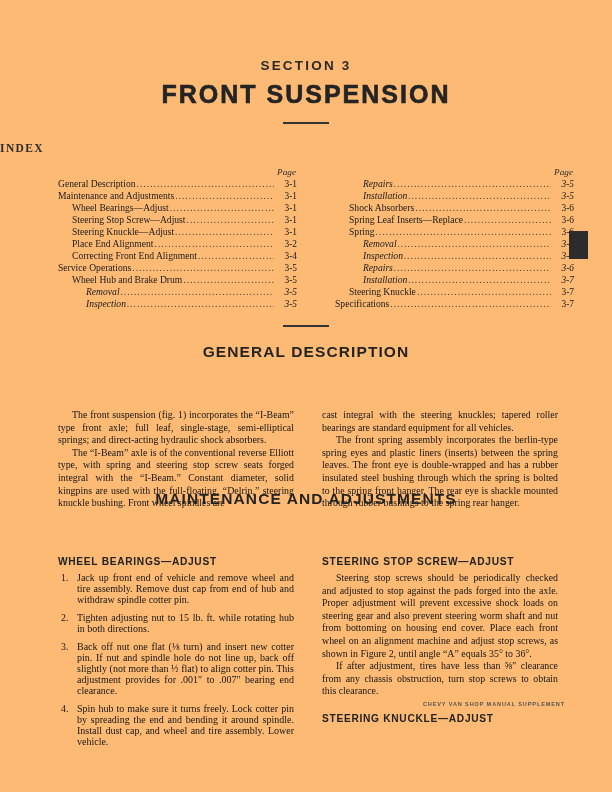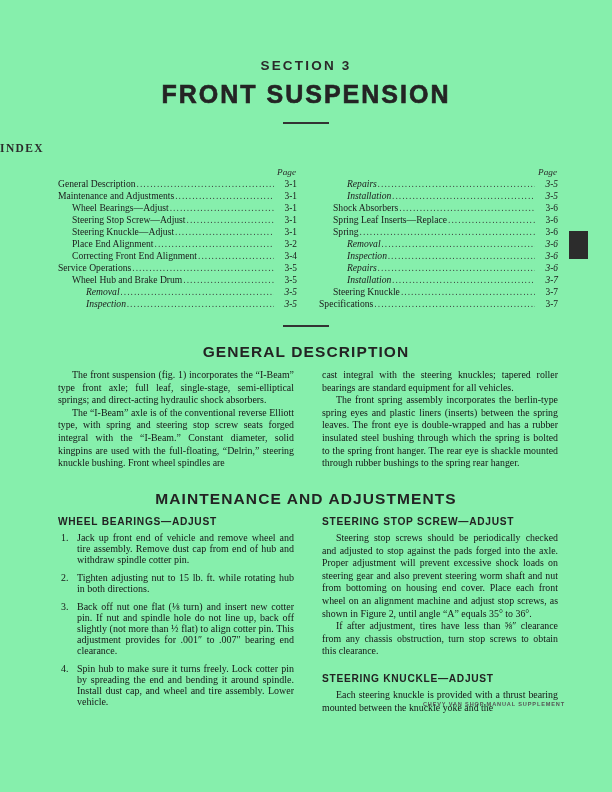--- a/index.html
+++ b/index.html
@@ -12,21 +12,21 @@
     height: 792px;
     position: relative;
     font-family: "Liberation Serif", "DejaVu Serif", serif;
     color: #141414;
     overflow: hidden;
   }
 
   .page {
     position: absolute;
     inset: 0;
-    background: #86efac;
+    background: #fdba74;
   }
 
   
   .section-num {
     position: absolute;
     top: 58px; left: 0; right: 0;
     text-align: center;
     font-family: "Liberation Sans", "DejaVu Sans", sans-serif;
     font-weight: bold;
     font-size: 13.5px;
@@ -67,21 +67,21 @@
     color: #2b2b2b;
   }
 
   
   .index {
     position: absolute;
     top: 167px;
     left: 58px;
     width: 500px;
     display: flex;
-    gap: 22px;
+    gap: 38px;
   }
   .index-col { width: 239px; }
   .page-label {
     text-align: right;
     font-style: italic;
     font-size: 9.2px;
     padding-right: 1px;
     margin-bottom: 1px;
     color: #2a2a2a;
   }
@@ -128,20 +128,21 @@
   .head-gd { top: 343px; }
   .head-ma { top: 490px; }
 
   
   .cols {
     position: absolute;
     left: 58px;
     width: 500px;
     display: flex;
     gap: 28px;
+    margin-top: 40px;
   }
   .col { width: 239px; }
   .body-gd { top: 369px; }
   .body-ma { top: 516px; }
 
   p.bt {
     margin: 0;
     font-size: 9.9px;
     line-height: 12.6px;
     text-align: justify;
@@ -366,20 +367,19 @@
           <li>Tighten adjusting nut to 15 lb. ft. while rotating hub in both directions.</li>
           <li>Back off nut one flat (⅛ turn) and insert new cotter pin. If nut and spindle hole do not line up, back off slightly (not more than ½ flat) to align cotter pin. This adjustment provides for .001″ to .007″ bearing end clearance.</li>
           <li>Spin hub to make sure it turns freely. Lock cotter pin by spreading the end and bending it around spindle. Install dust cap, and wheel and tire assembly. Lower vehicle.</li>
         </ol>
     </div>
     <div class="col">
       <div class="sub-head">STEERING STOP SCREW—ADJUST</div>
       <p class="bt">Steering stop screws should be periodically checked and adjusted to stop against the pads forged into the axle. Proper adjustment will prevent excessive shock loads on steering gear and also prevent steering worm shaft and nut from bottoming on housing end cover. Place each front wheel on an alignment machine and adjust stop screws, as shown in Figure 2, until angle “A” equals 35° to 36°.</p>
       <p class="bt">If after adjustment, tires have less than ⅝″ clearance from any chassis obstruction, turn stop screws to obtain this clearance.</p>
       <div class="sub-head spaced">STEERING KNUCKLE—ADJUST</div>
-      <p class="bt">Each steering knuckle is provided with a thrust bearing mounted between the knuckle yoke and the</p>
     </div>
   </div>
 
   <div class="thumb-tab"></div>
   <div class="footer">CHEVY VAN SHOP MANUAL SUPPLEMENT</div>
 
 </div>
 
 </body></html>

